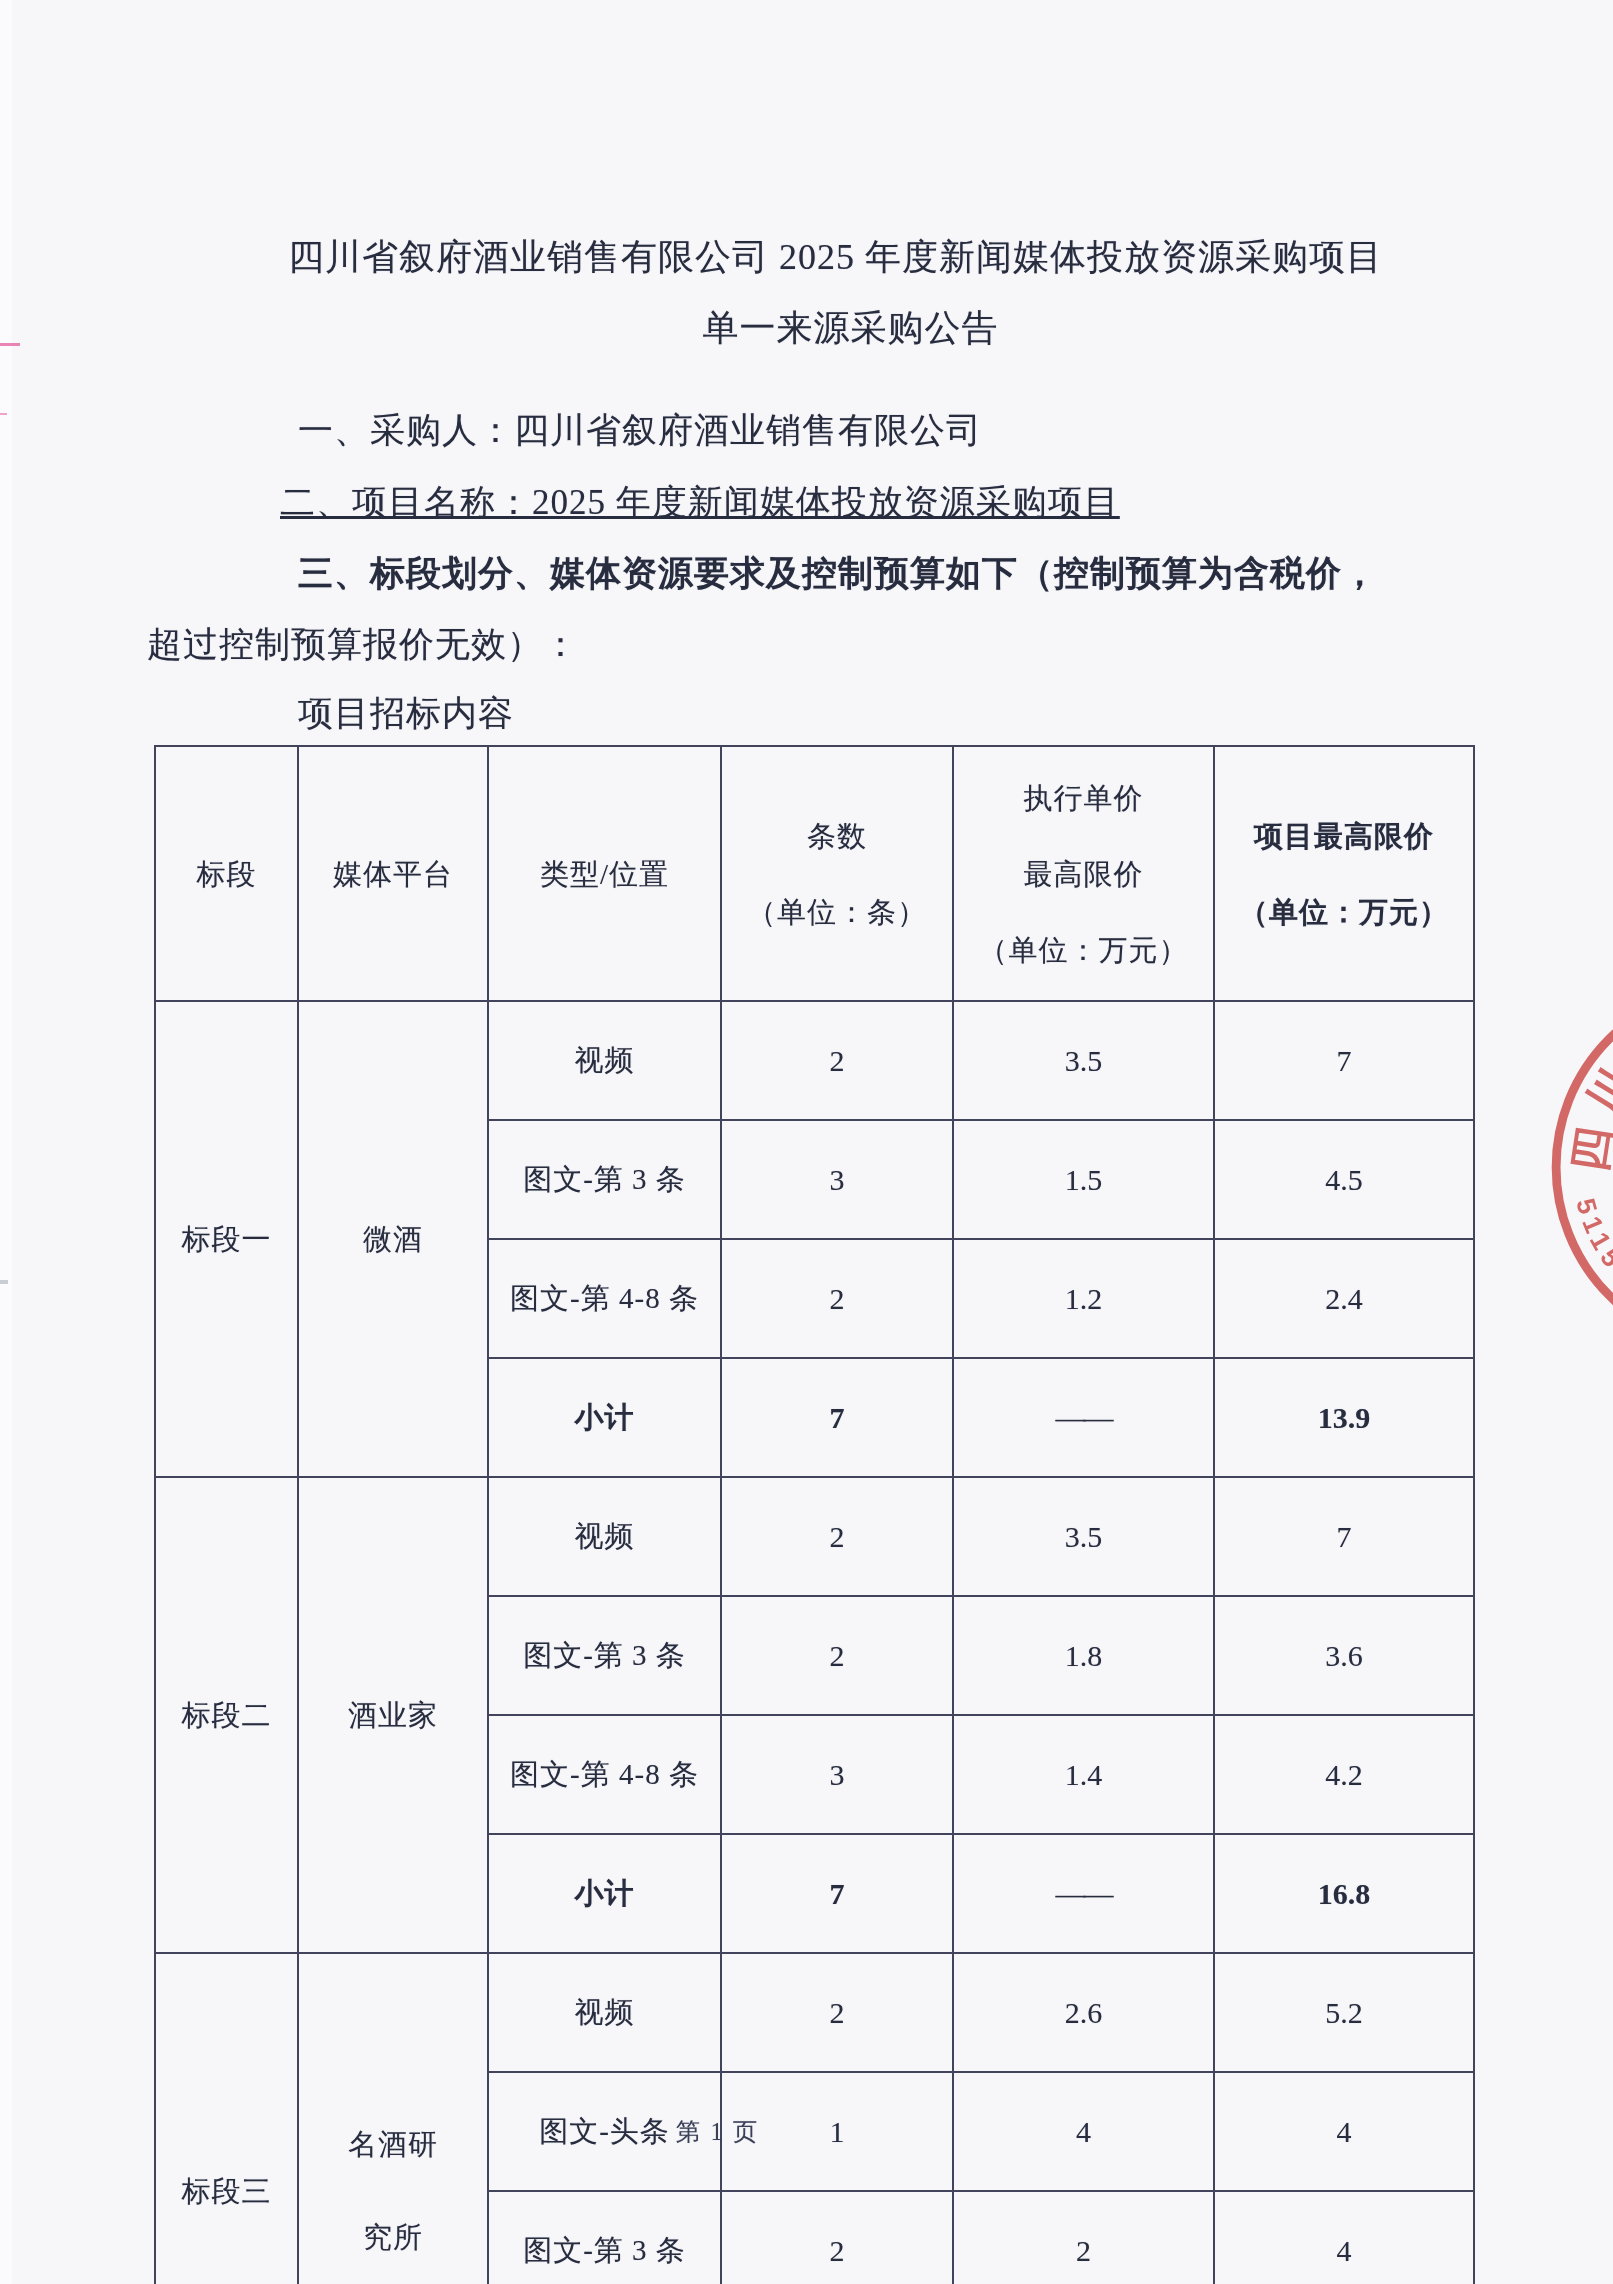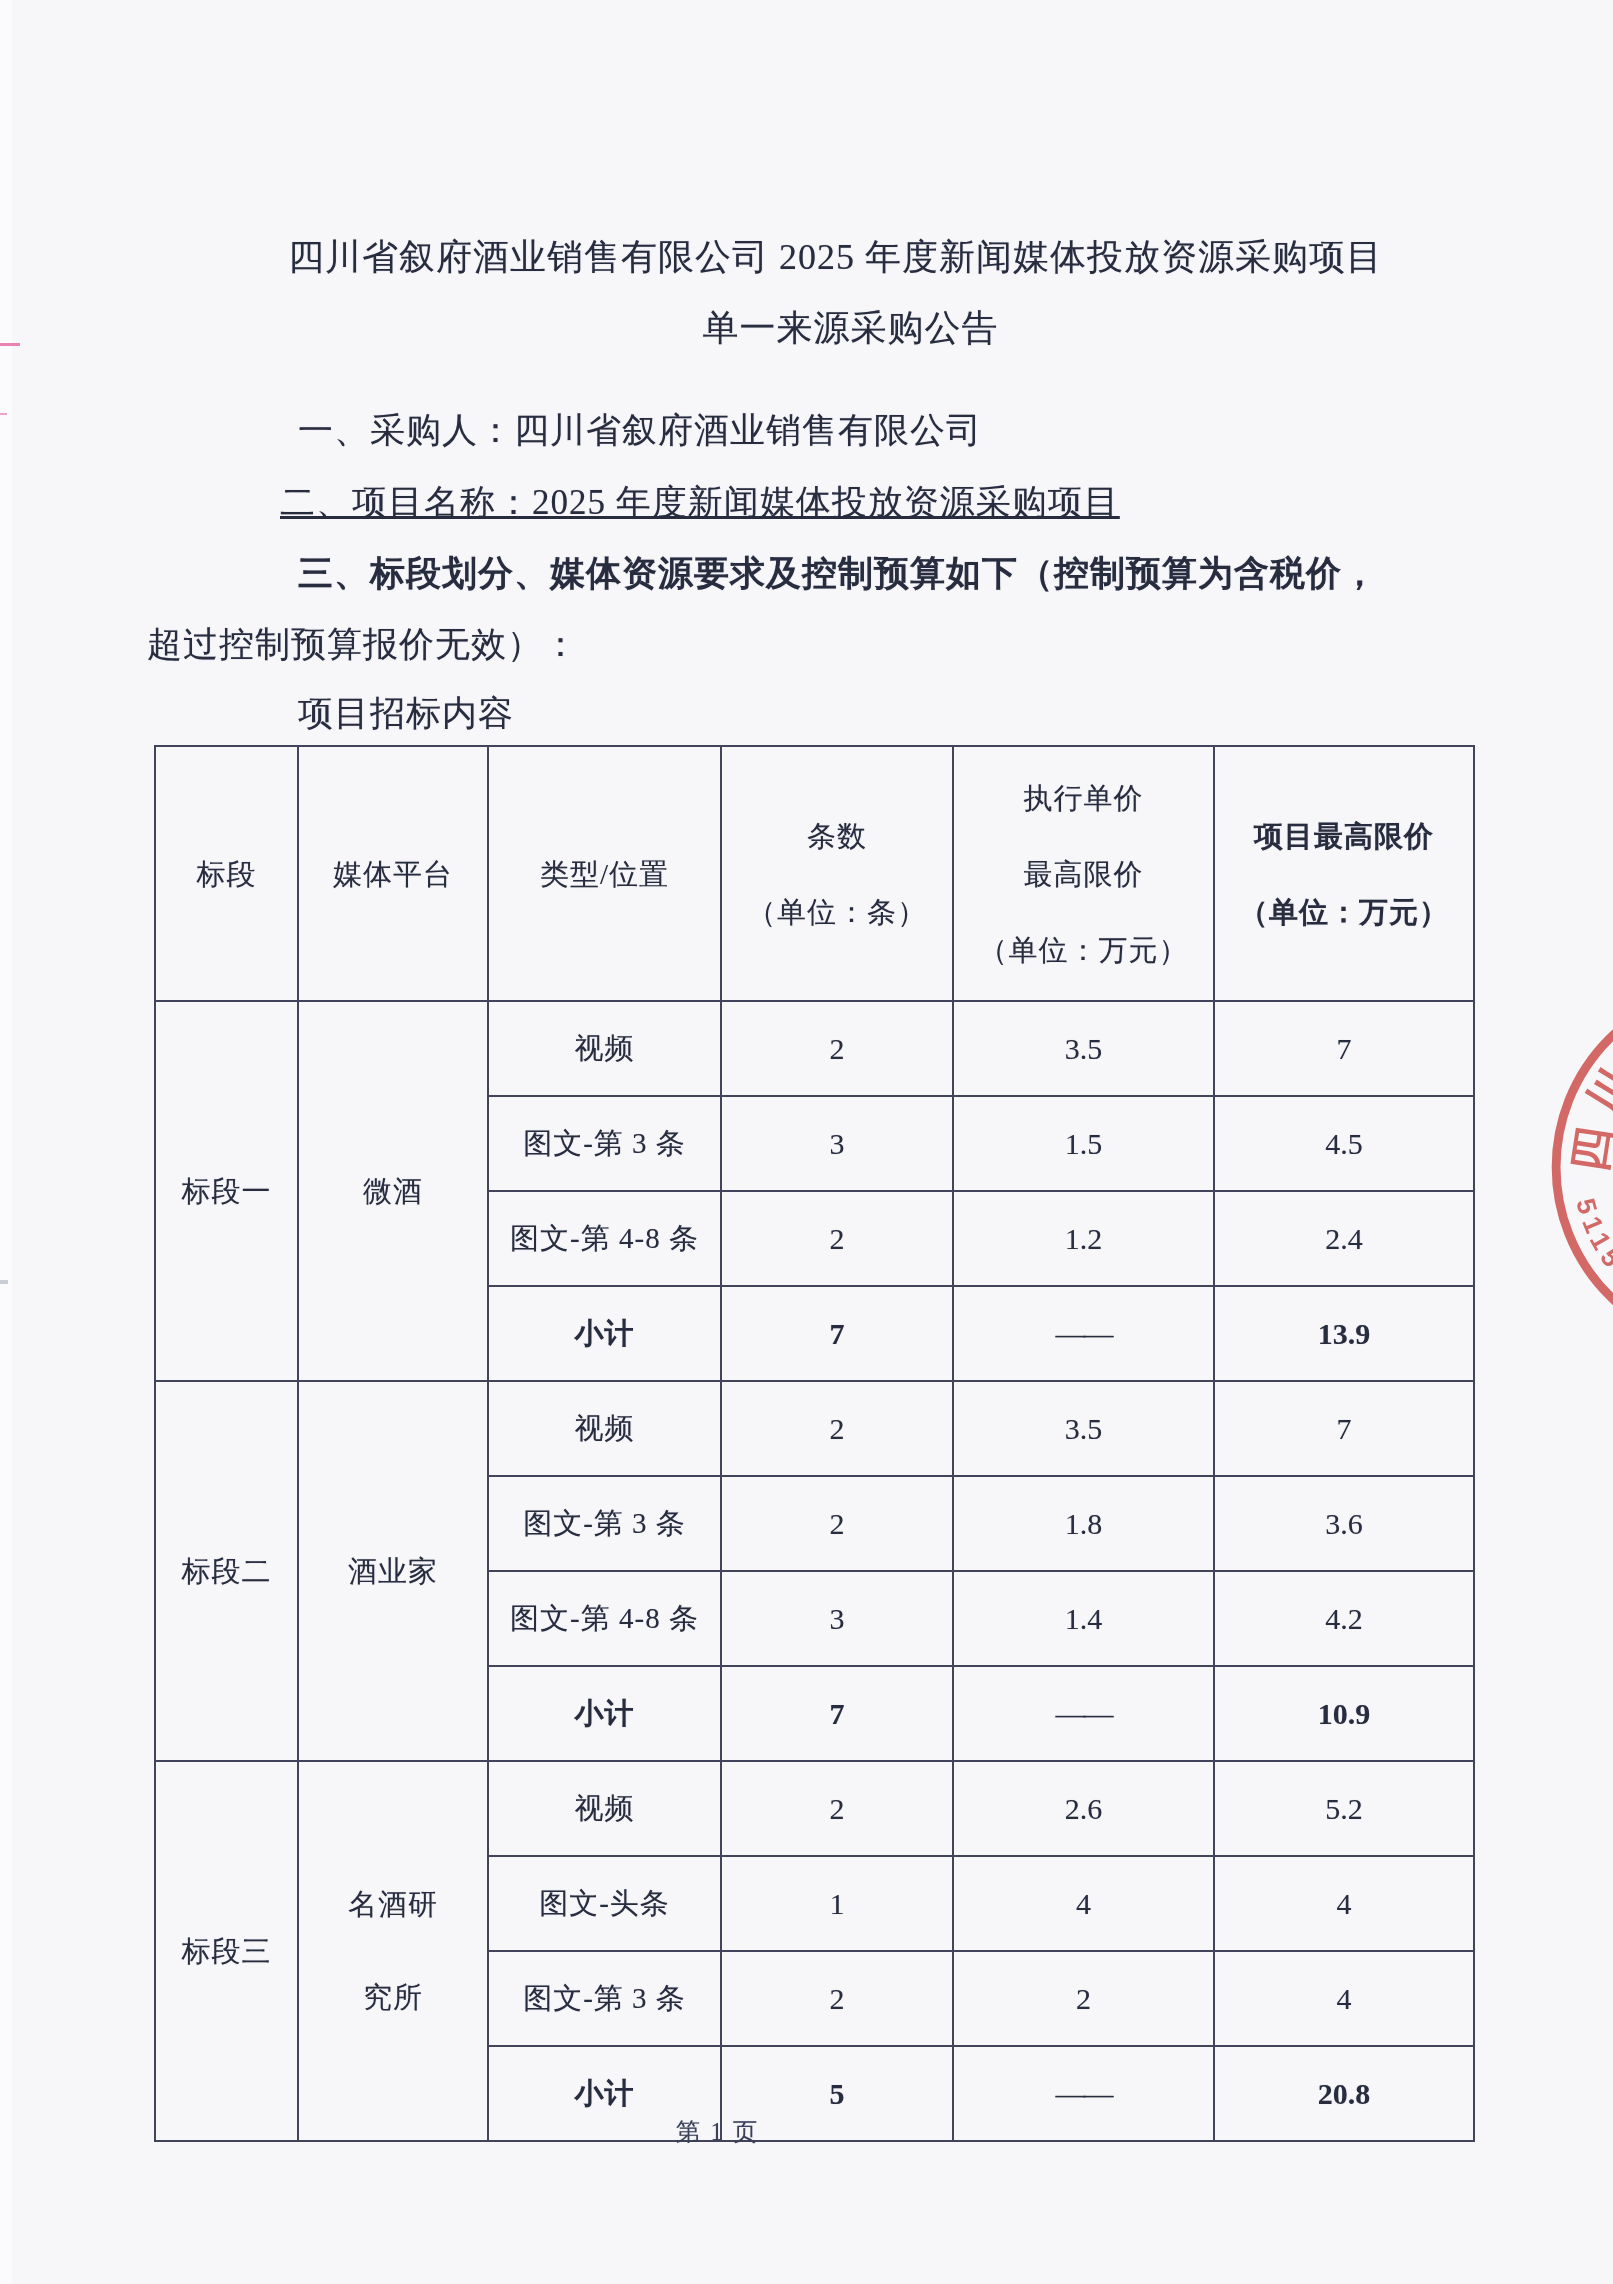--- a/index.html
+++ b/index.html
@@ -28,21 +28,21 @@
   .p3{left:298px;top:521px;font-weight:bold;}
   .p3b{left:147px;top:592px;}
   .p4{left:298px;top:661px;}
 
   table.bid{
     position:absolute;left:154px;top:745px;
     border-collapse:collapse;table-layout:fixed;
     border:2.9px solid #3d4154;
   }
   .bid th,.bid td{
-    border:2px solid #41445a;padding:0;
+    border:2px solid #41445a;padding:12px;
     text-align:center;vertical-align:middle;
     text-shadow:0 0 1px rgba(44,50,78,.3);
   }
   .bid thead tr{height:255px;}
   .bid tbody tr{height:90px;}
   .bid th{font-weight:normal;font-size:29px;line-height:76px;white-space:pre-line;letter-spacing:1px;}
   .bid th.hdr-bold{font-weight:bold;}
   .bid td.cjk{font-size:29px;line-height:93px;letter-spacing:1px;}
   .bid td.num{font-size:30px;line-height:93px;font-family:"Liberation Serif","DejaVu Serif",serif;}
   .bid td .cell-text{display:inline-block;}
@@ -141,21 +141,21 @@
       <tr>
         <td class="cjk"><span class="cell-text">图文-第 4-8 条</span></td>
         <td class="num"><span class="cell-text">3</span></td>
         <td class="num"><span class="cell-text">1.4</span></td>
         <td class="num"><span class="cell-text">4.2</span></td>
       </tr>
       <tr>
         <td class="cjk b"><span class="cell-text">小计</span></td>
         <td class="num b"><span class="cell-text">7</span></td>
         <td class="num dash"><span class="cell-text">——</span></td>
-        <td class="num b"><span class="cell-text">10.9</span></td>
+        <td class="num b"><span class="cell-text">16.8</span></td>
       </tr>
       <tr>
         <td class="cjk seg" rowspan="4"><span class="cell-text">标段三</span></td>
         <td class="cjk plat wrap" rowspan="4"><span class="cell-text">名酒研究所</span></td>
         <td class="cjk"><span class="cell-text">视频</span></td>
         <td class="num"><span class="cell-text">2</span></td>
         <td class="num"><span class="cell-text">2.6</span></td>
         <td class="num"><span class="cell-text">5.2</span></td>
       </tr>
       <tr>

